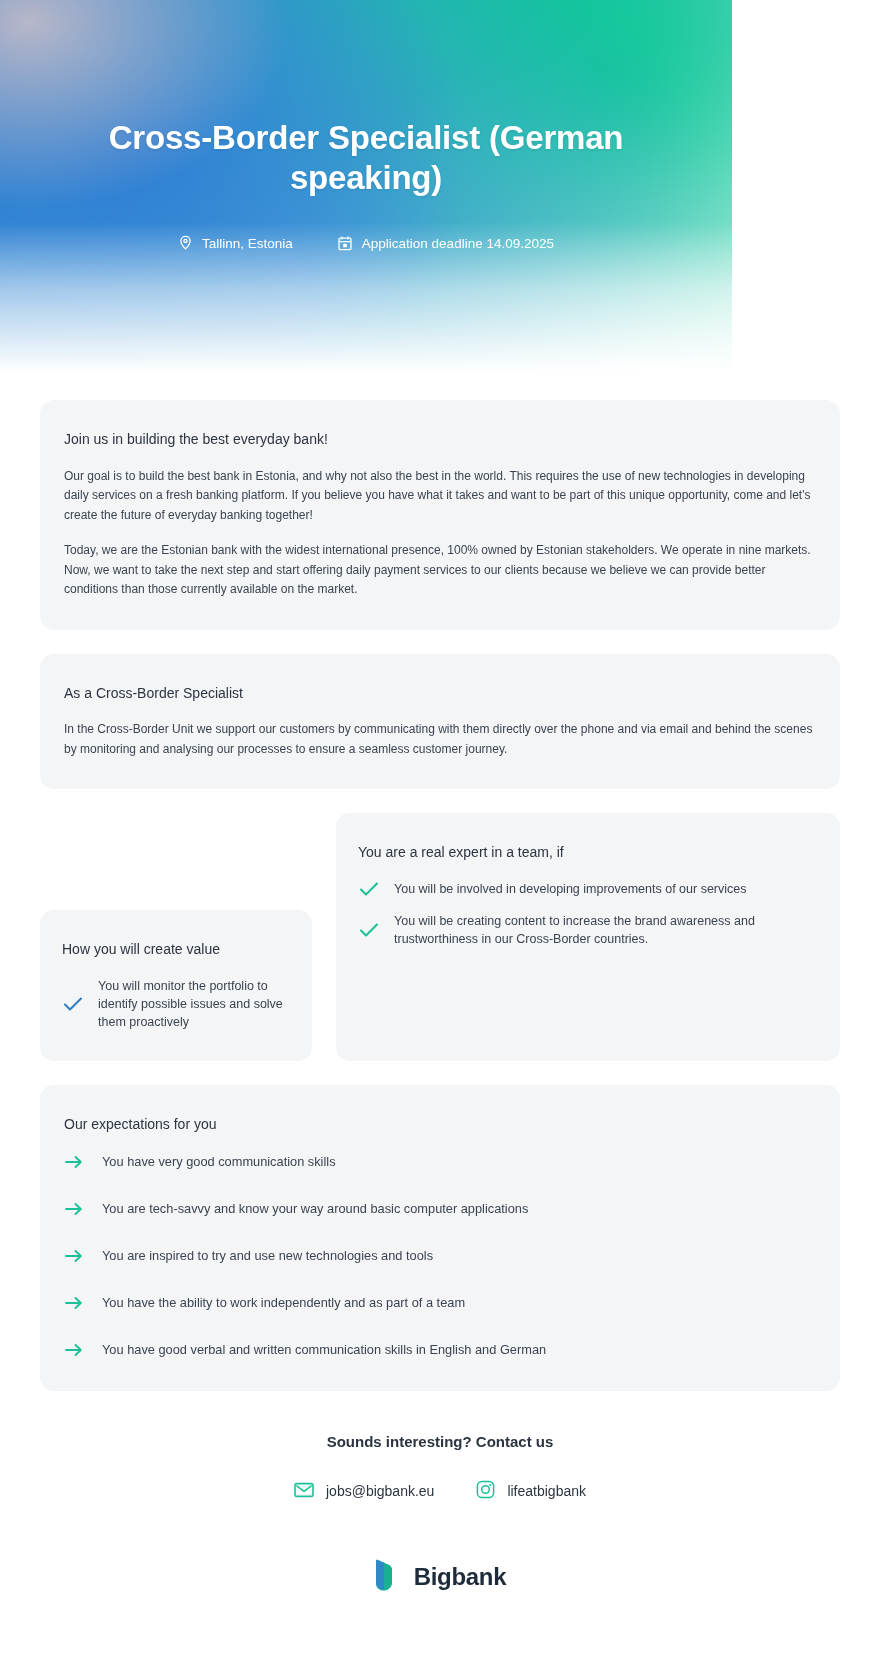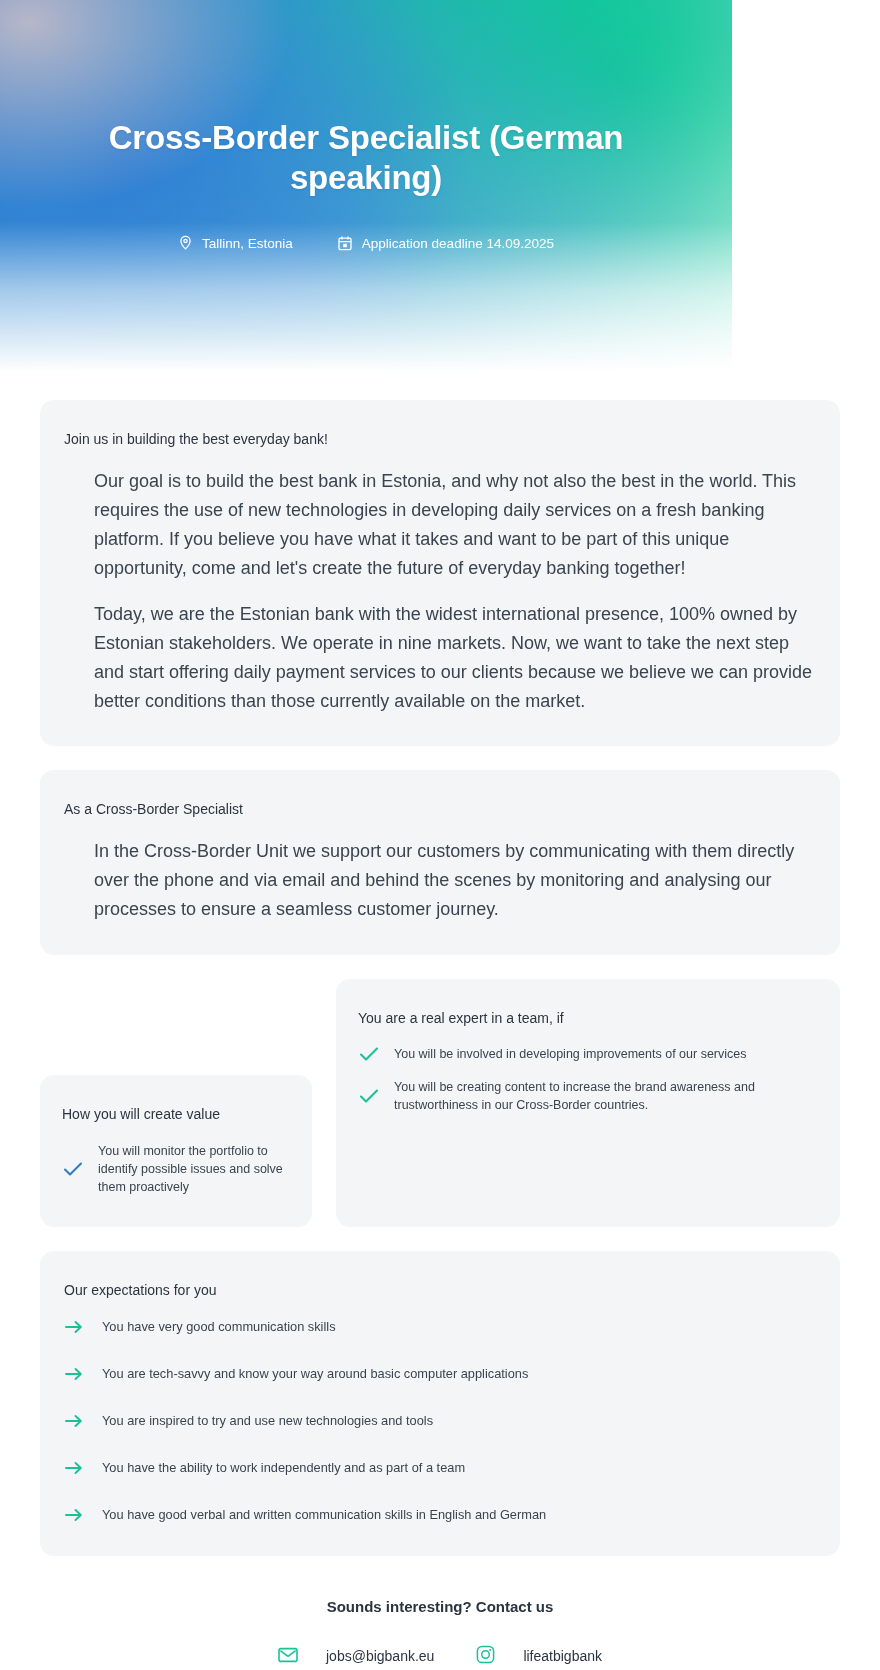--- a/index.html
+++ b/index.html
@@ -36,42 +36,42 @@
     color:#fff;font-size:13.5px;
   }
   .meta-item{display:flex;align-items:center;gap:9px;}
   .meta-item svg{display:block;}
 
   
   .content{position:relative;z-index:4;padding:0 40px;margin-top:28px;}
   .card{background:#f4f5f6;border-radius:14px;padding:30px 24px 30px 24px;}
   .card + .card{margin-top:24px;}
   .card-title{font-size:14px;font-weight:normal;color:#2b3440;line-height:1.35;}
-  .card p{font-size:18px;line-height:1.62;color:#3a4450;margin-top:18px;margin-left:30px;}
+  .card p{font-size:12px;line-height:1.62;color:#3a4450;margin-top:18px;}
   .card p + p{margin-top:16px;}
 
   .two-col{display:flex;gap:24px;margin-top:24px;align-items:flex-end;}
   .col-left{width:272px;flex:none;background:#f4f5f6;border-radius:14px;padding:30px 22px;}
   .col-right{flex:1;background:#f4f5f6;border-radius:14px;padding:30px 22px;min-height:248px;}
 
   .bullets{margin-top:18px;display:flex;flex-direction:column;gap:14px;}
   .bullet{display:flex;align-items:center;gap:14px;}
   .bullet .mark{flex:none;width:22px;display:flex;justify-content:center;}
   .bullet .txt{font-size:12.5px;line-height:1.45;color:#3a4450;}
 
   .arrow-list{margin-top:20px;display:flex;flex-direction:column;gap:32px;}
   .arrow-row{display:flex;align-items:center;gap:18px;}
   .arrow-row .mark{flex:none;width:20px;display:flex;justify-content:center;}
   .arrow-row .txt{font-size:12.8px;color:#3a4450;}
 
   
   .footer{margin-top:42px;text-align:center;}
   .footer-title{font-size:15px;font-weight:bold;color:#2b3440;}
   .contacts{margin-top:30px;display:flex;justify-content:center;align-items:center;gap:42px;}
-  .contact{display:flex;align-items:center;gap:28px;font-size:14px;color:#2b3440;}
+  .contact{display:flex;align-items:center;gap:12px;font-size:14px;color:#2b3440;}
   .logo-wrap{margin-top:56px;display:flex;justify-content:center;align-items:center;gap:10px;}
   .logo-text{font-size:24px;font-weight:bold;color:#1d2b3a;letter-spacing:-.3px;}
 </style>
 </head>
 <body>
 
 <div class="page">
 
   <div class="hero">
     <div class="hero-inner">

